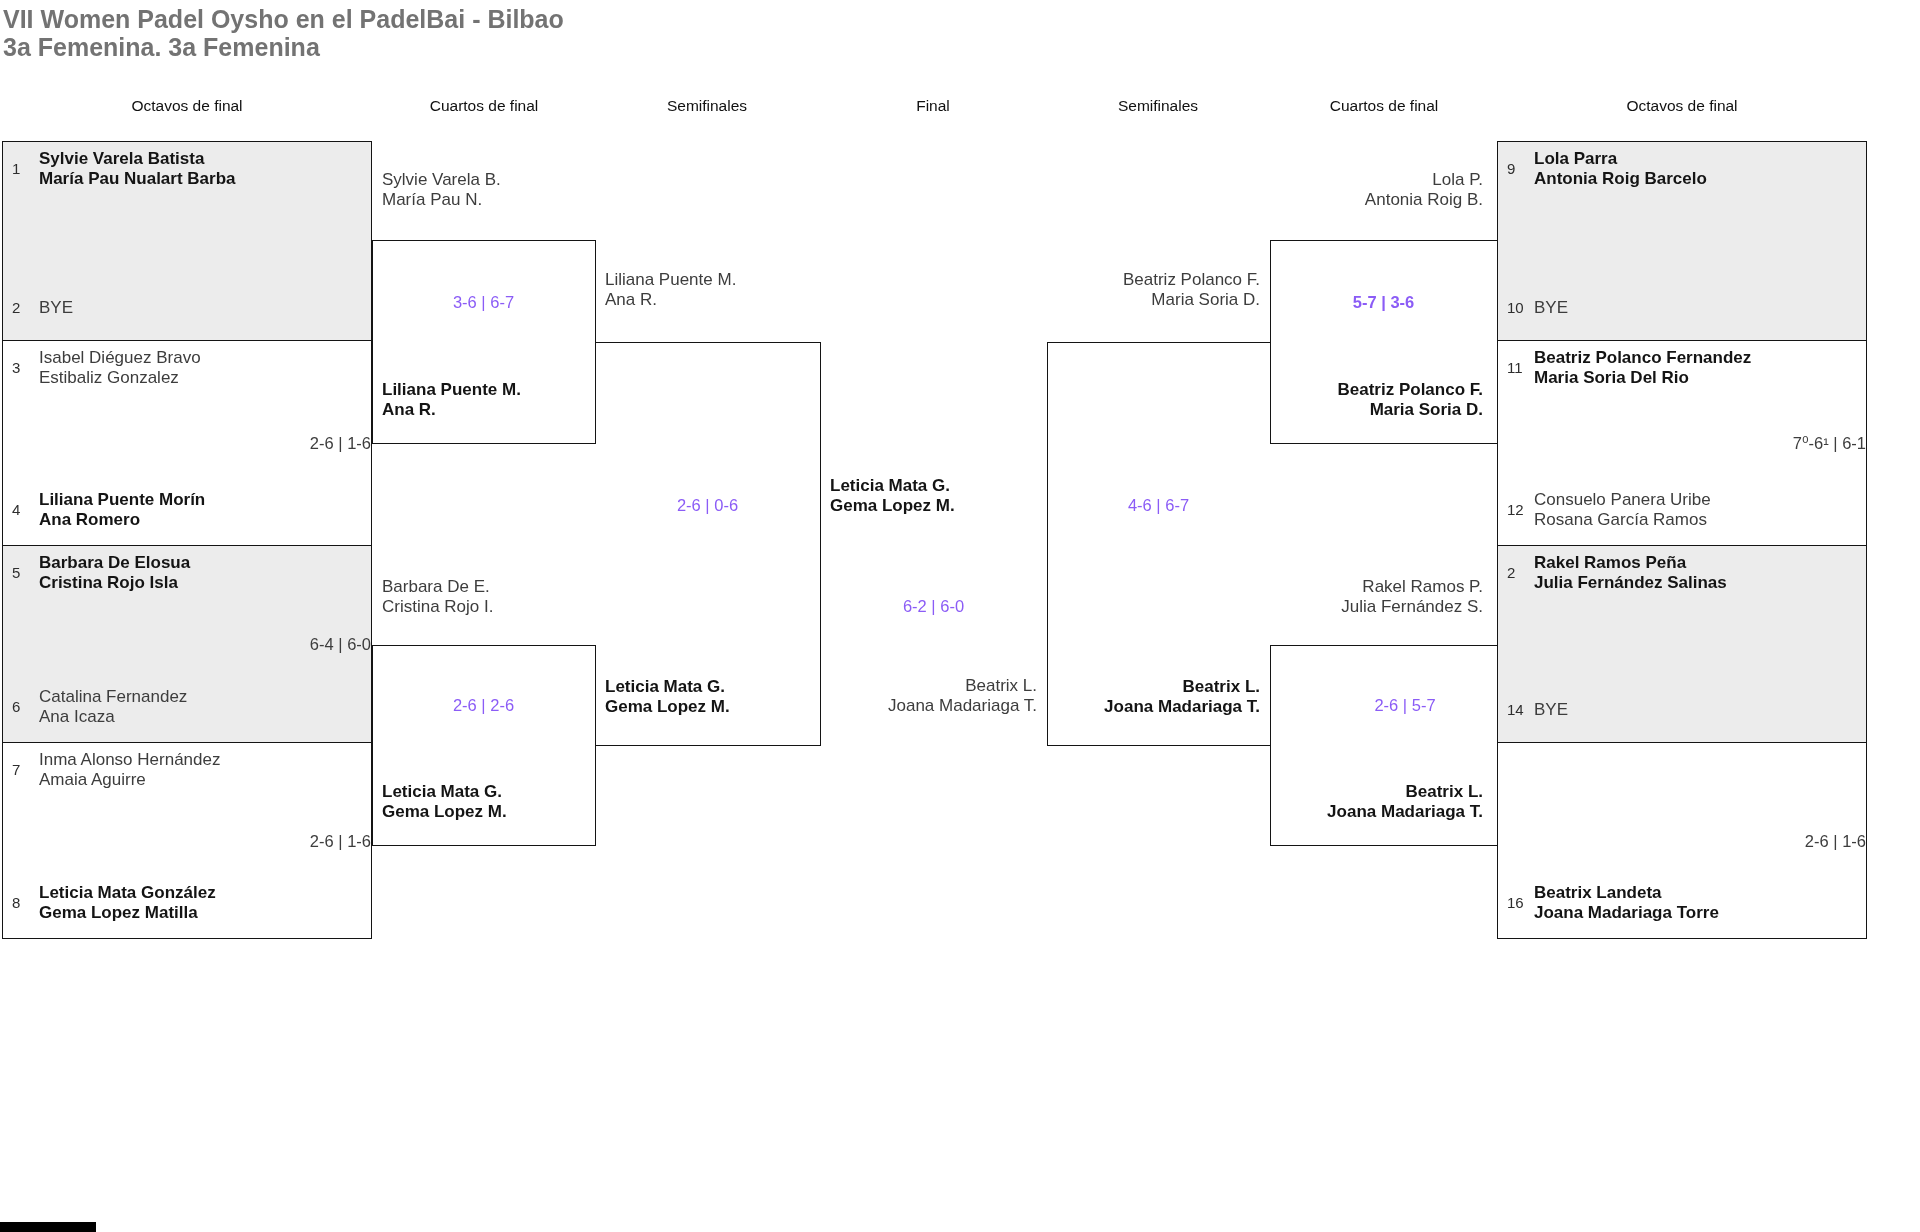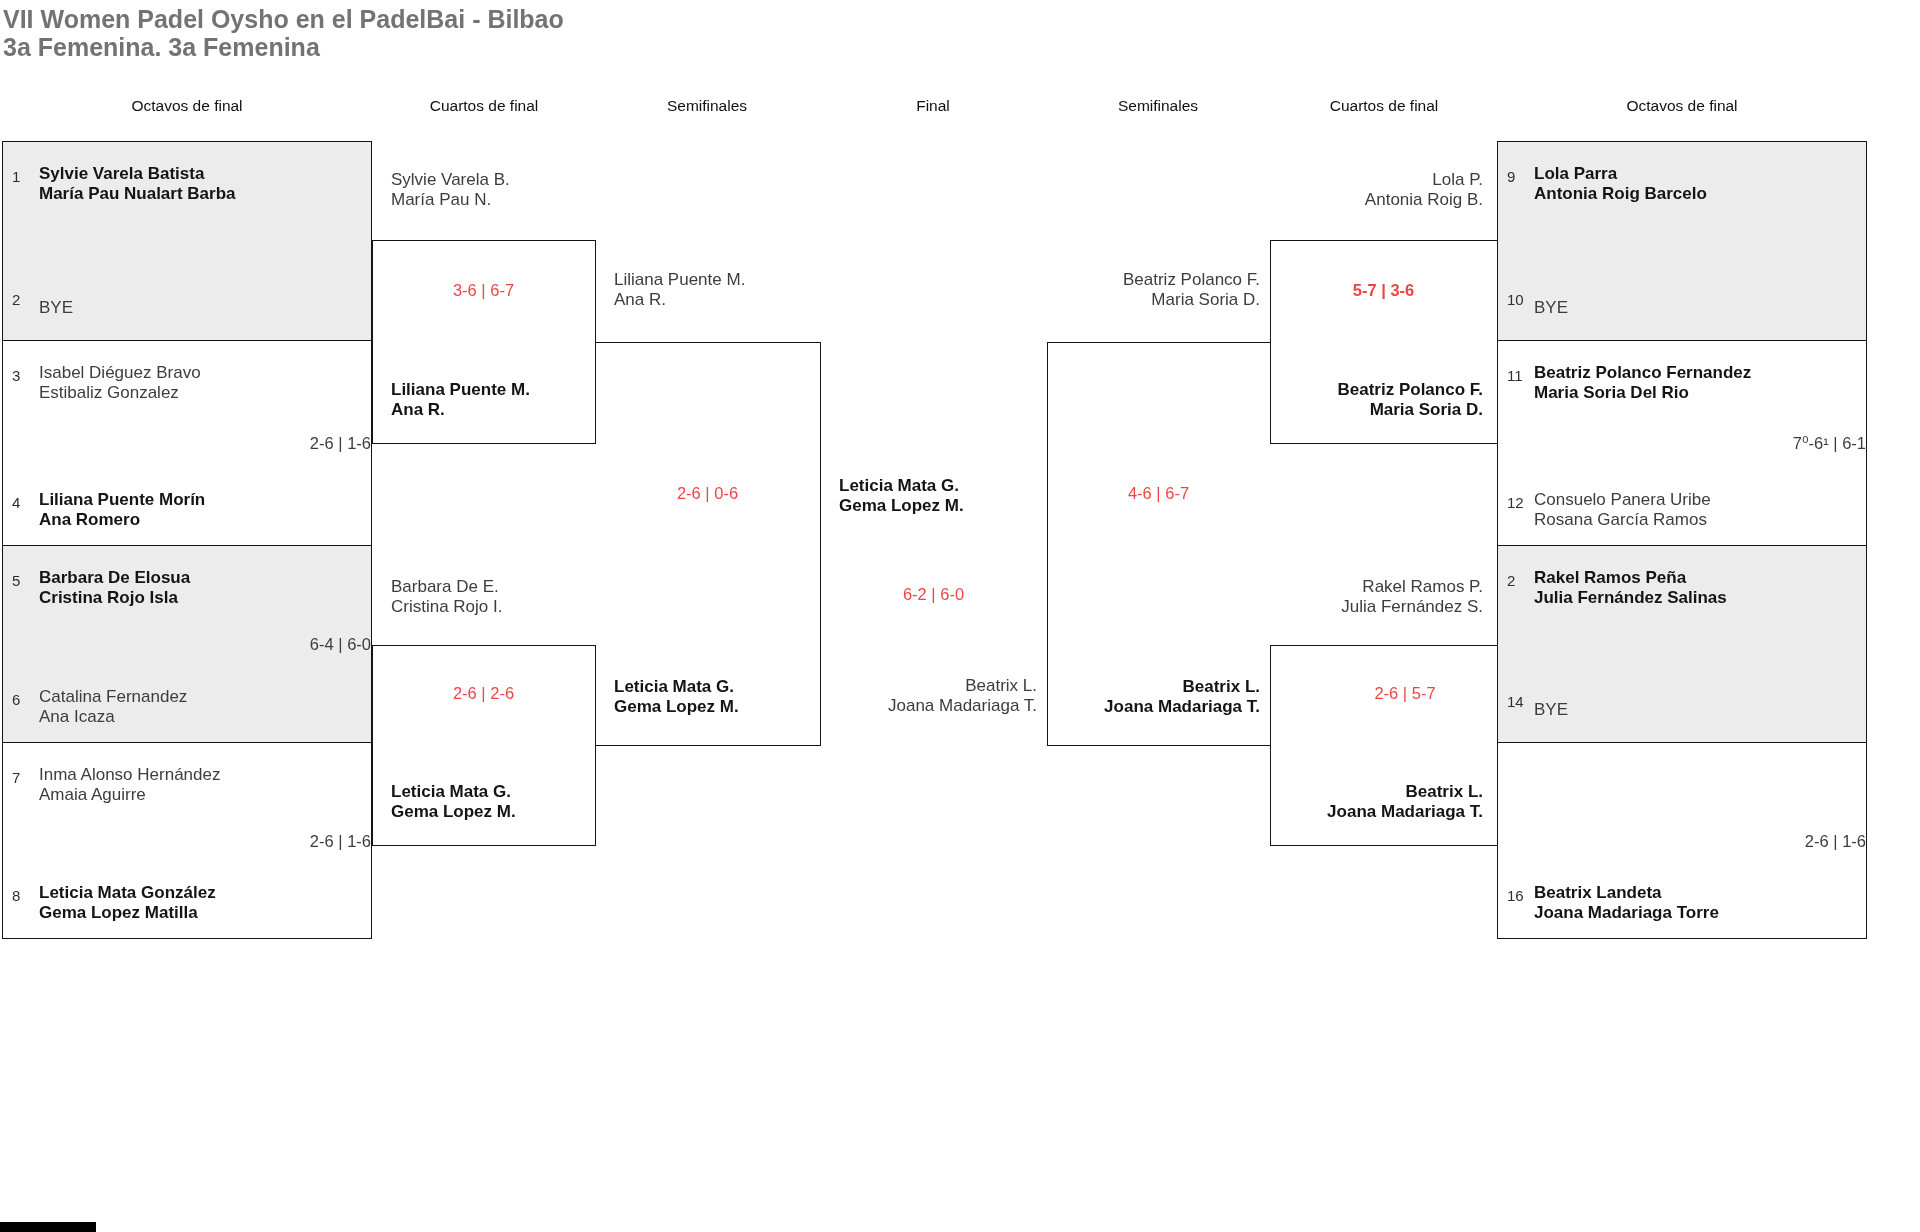--- a/index.html
+++ b/index.html
@@ -11,30 +11,30 @@
   .rh{position:absolute;top:97px;width:200px;text-align:center;font-size:15.5px;color:#101010;}
   .box{position:absolute;border:1.5px solid #141414;box-sizing:border-box;background:#fff;}
   .box.gray{background:#ececec;}
   .box.noleft{border-left:none;}
   .box.noright{border-right:none;}
   .entry{position:absolute;left:0;right:8px;display:flex;align-items:center;}
   .entry.top{top:7px;}
   .entry.bot{bottom:16px;}
   .entry.bye{bottom:23px;}
   .seed{flex:0 0 27px;padding-left:9px;font-size:15px;color:#2e2e2e;}
-  .names{flex:1;font-size:17px;line-height:19.5px;color:#3d3d3d;margin-top:15px;}
+  .names{flex:1;font-size:17px;line-height:19.5px;color:#3d3d3d;}
   .names span{display:block;}
   .names.w{font-weight:700;color:#141414;}
   .score{position:absolute;left:0;right:0;top:50%;transform:translateY(-50%);
          text-align:right;font-size:16.5px;color:#3d3d3d;}
   .pair{position:absolute;font-size:17px;line-height:19.5px;color:#3d3d3d;width:205px;}
-  .pair span{display:block;margin-left:9px;}
+  .pair span{display:block;}
   .pair.w{font-weight:700;color:#141414;}
   .pair.r{text-align:right;}
-  .sline{position:absolute;text-align:center;font-size:16.5px;color:#ef4444;}
+  .sline{position:absolute;text-align:center;font-size:16.5px;color:#8b5cf6;margin-top:12px;}
   .blackbar{position:absolute;left:0;top:1222px;width:96px;height:10px;background:#000;}
 </style>
 </head>
 <body>
 
 <div id="canvas">
 
   <div class="title" style="top:5px;">VII Women Padel Oysho en el PadelBai - Bilbao</div>
   <div class="title" style="top:33px;">3a Femenina. 3a Femenina</div>
 

